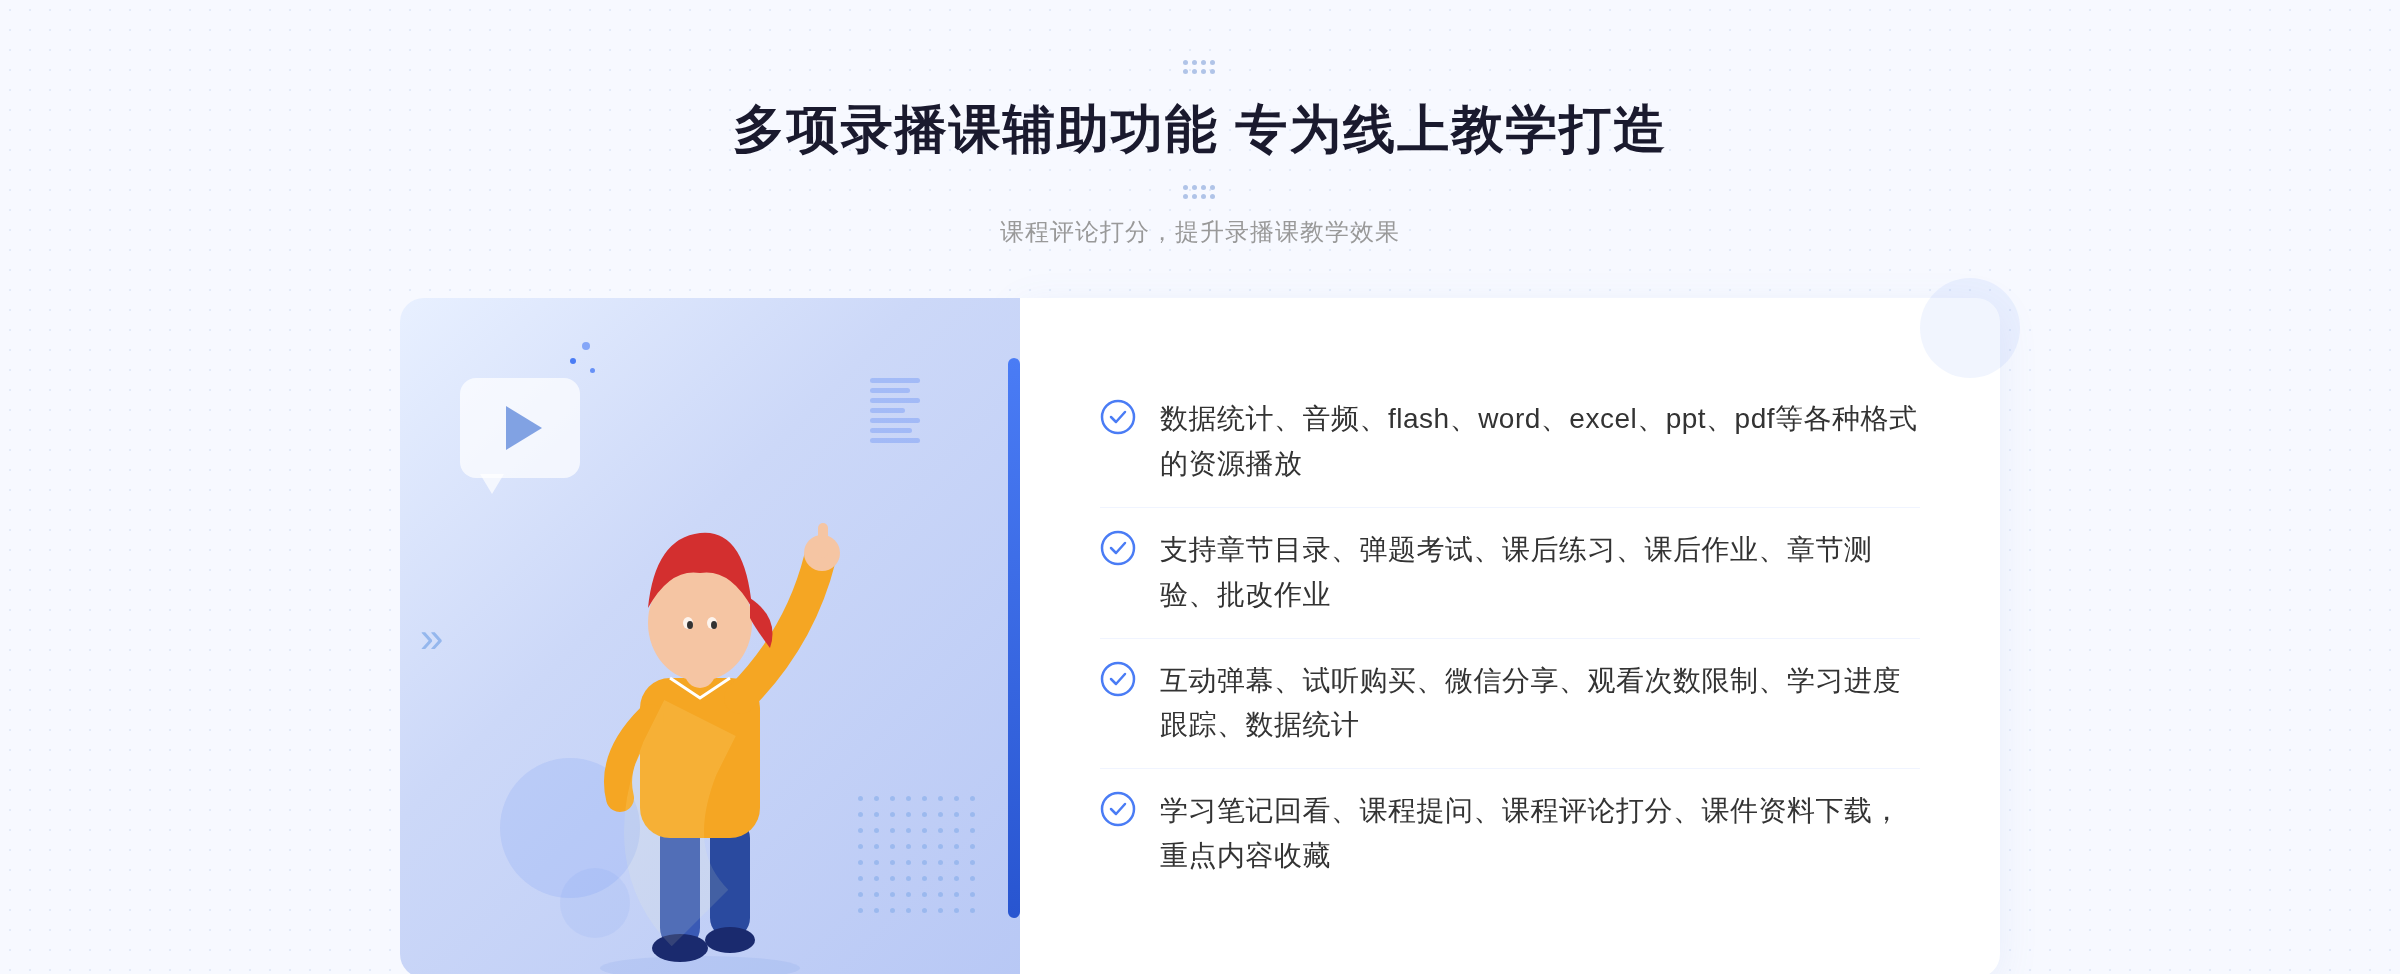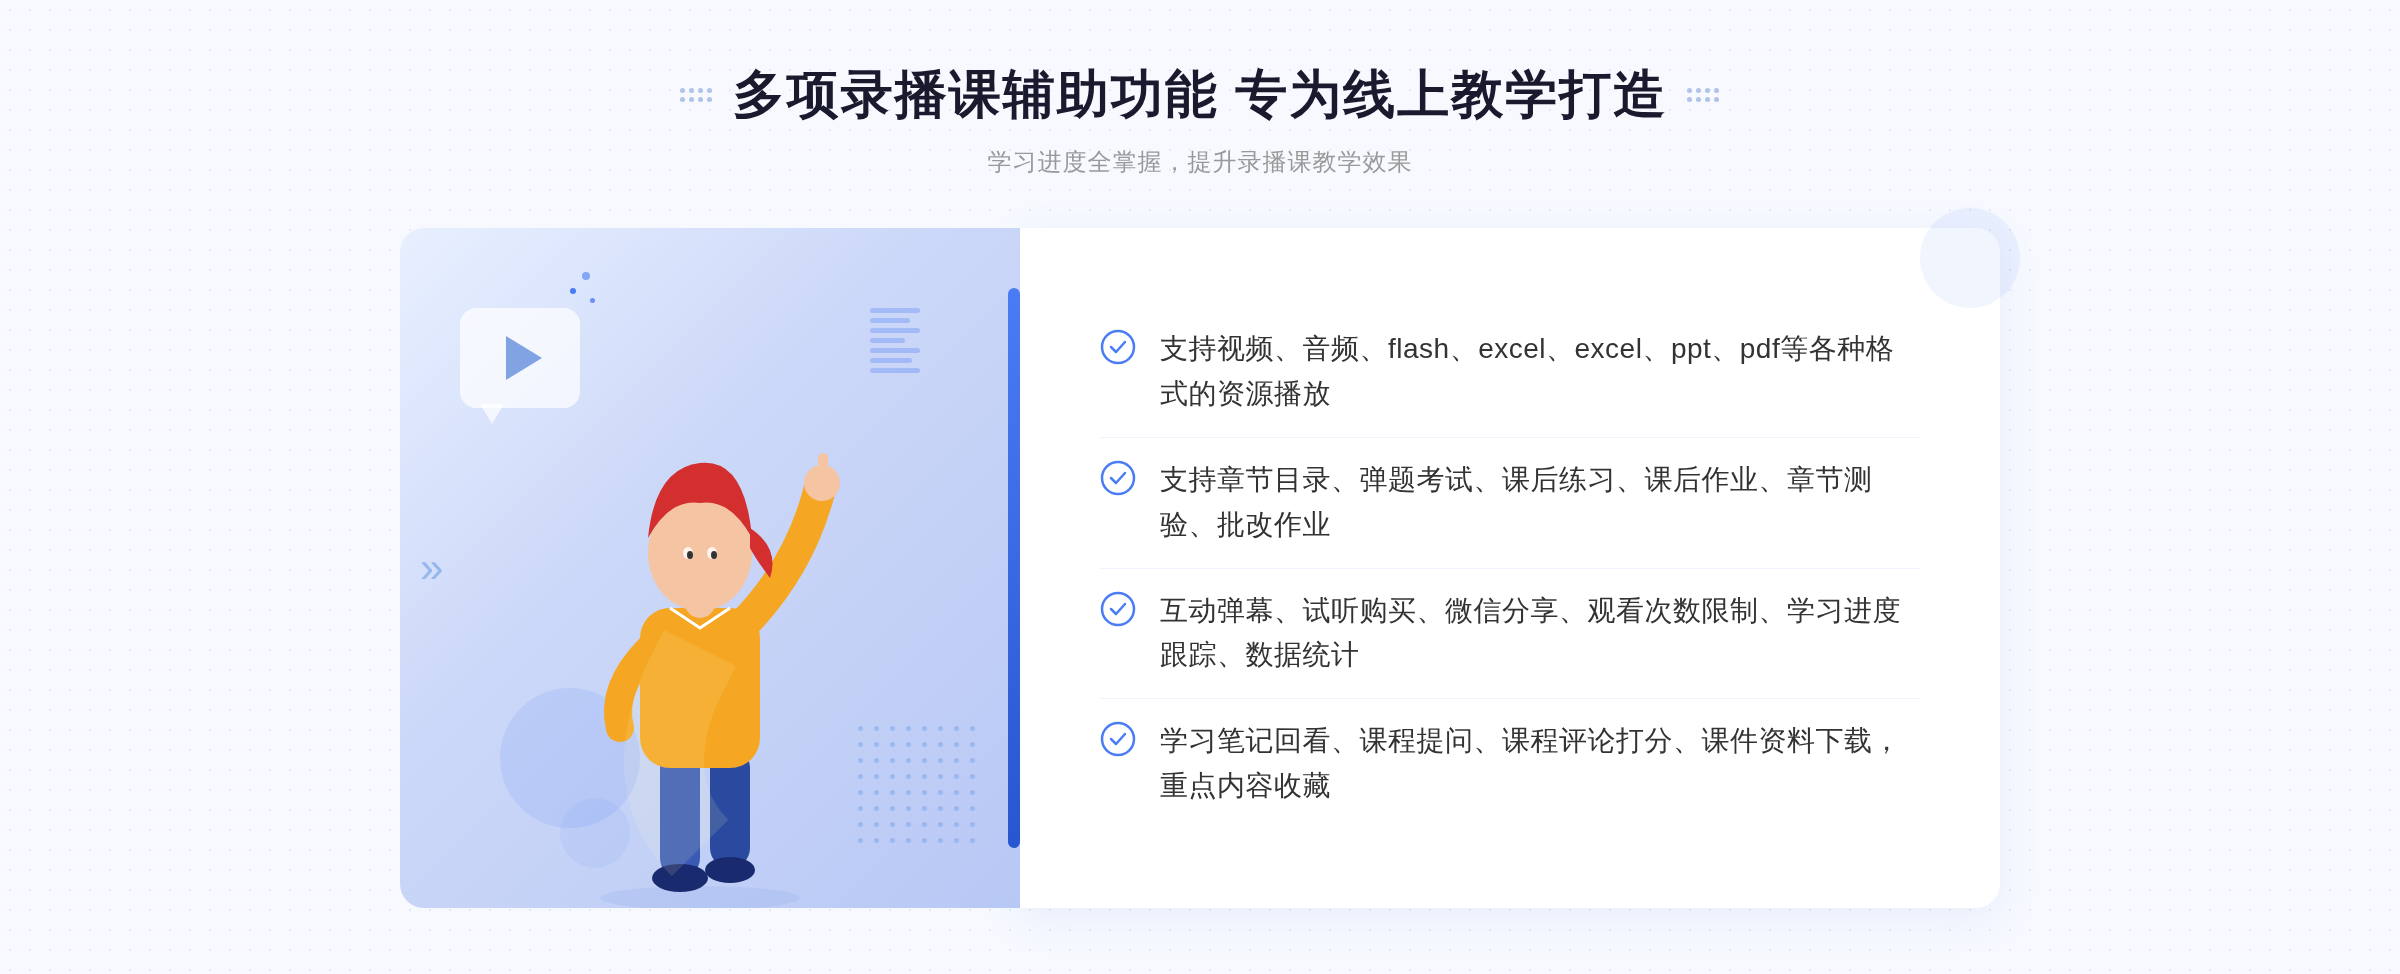--- a/index.html
+++ b/index.html
@@ -48,20 +48,21 @@
       position: relative;
       z-index: 2;
     }
 
     .title-row {
       display: flex;
       align-items: center;
       justify-content: center;
       gap: 20px;
       margin-bottom: 16px;
+      flex-direction: column;
     }
 
     .title-decorator {
       display: flex;
       gap: 4px;
       align-items: center;
     }
 
     .dot-group {
       display: grid;
@@ -332,21 +333,21 @@
           <div class="dot"></div>
           <div class="dot"></div>
           <div class="dot"></div>
           <div class="dot"></div>
           <div class="dot"></div>
           <div class="dot"></div>
           <div class="dot"></div>
         </div>
       </div>
     </div>
-    <p class="subtitle">学习进度全掌握，提升录播课教学效果</p>
+    <p class="subtitle">课程评论打分，提升录播课教学效果</p>
   </div>
 
   <div class="content-section">
 
     <div class="left-side-deco">
       <div class="chevron-arrows">»</div>
     </div>
 
     <div class="illustration-area">
 
@@ -488,21 +489,21 @@
       <div class="top-right-deco"></div>
 
       <div id="features-list">
           <div class="feature-item">
             <div class="check-icon">
         <svg viewBox="0 0 36 36" fill="none" xmlns="http://www.w3.org/2000/svg">
           <circle cx="18" cy="18" r="16" stroke="#4a7cf5" stroke-width="2.5" fill="none"></circle>
           <path d="M11 18 L16 23 L25 13" stroke="#4a7cf5" stroke-width="2.5" stroke-linecap="round" stroke-linejoin="round" fill="none"></path>
         </svg>
       </div>
-            <span class="feature-text">支持视频、音频、flash、excel、excel、ppt、pdf等各种格式的资源播放</span>
+            <span class="feature-text">数据统计、音频、flash、word、excel、ppt、pdf等各种格式的资源播放</span>
           </div>
           <div class="feature-item">
             <div class="check-icon">
         <svg viewBox="0 0 36 36" fill="none" xmlns="http://www.w3.org/2000/svg">
           <circle cx="18" cy="18" r="16" stroke="#4a7cf5" stroke-width="2.5" fill="none"></circle>
           <path d="M11 18 L16 23 L25 13" stroke="#4a7cf5" stroke-width="2.5" stroke-linecap="round" stroke-linejoin="round" fill="none"></path>
         </svg>
       </div>
             <span class="feature-text">支持章节目录、弹题考试、课后练习、课后作业、章节测验、批改作业</span>
           </div>

